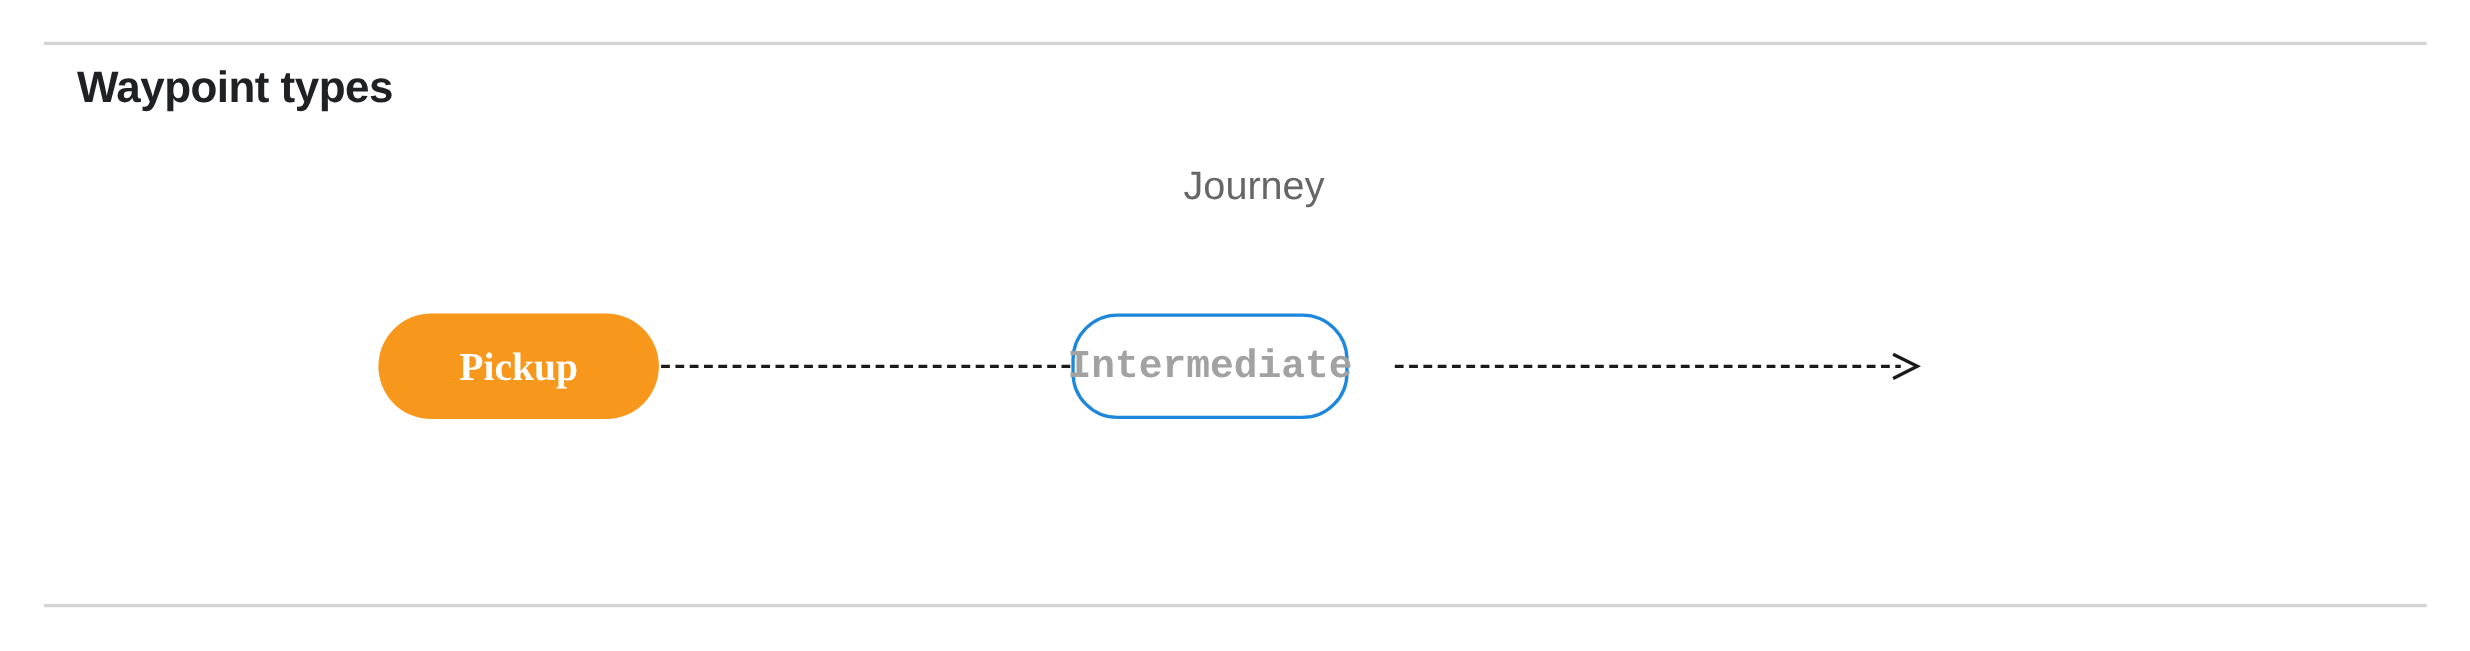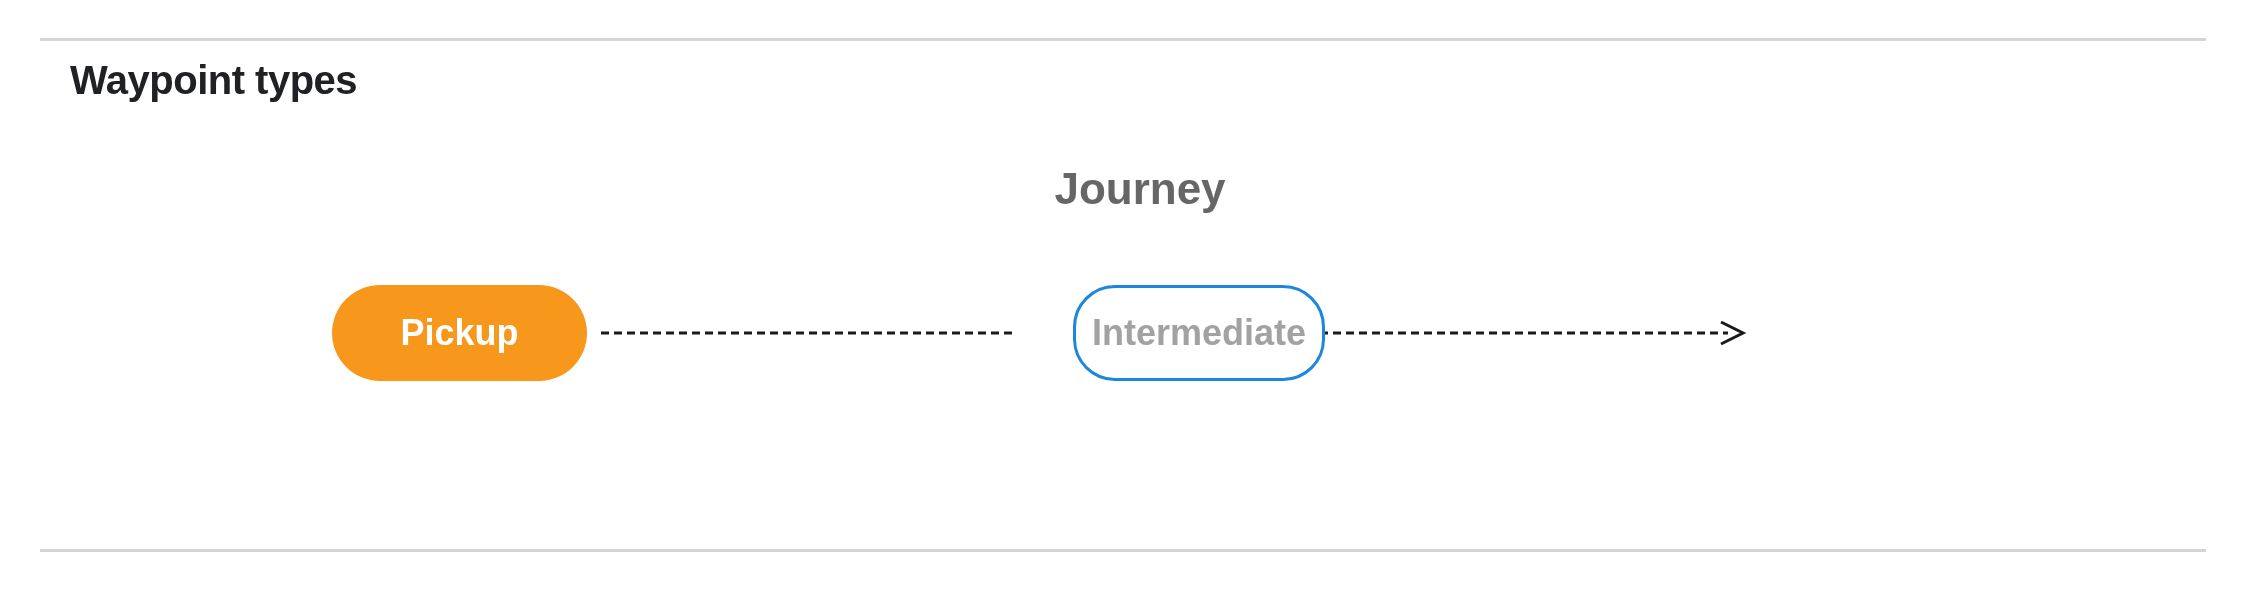--- a/index.html
+++ b/index.html
@@ -43,24 +43,24 @@
     top: 58px;
     font-size: 40px;
     font-weight: 700;
     letter-spacing: -0.5px;
     color: var(--heading-color);
     white-space: nowrap;
   }
   .journey-label {
     position: absolute;
     left: 1140px;
-    top: 164px;
+    top: 148px;
     transform: translateX(-50%);
-    font-size: 44px;
-    font-weight: 700;
+    font-size: 36px;
+    font-weight: 400;
     color: var(--journey-label-color);
     white-space: nowrap;
   }
   .connectors {
     position: absolute;
     left: 0;
     top: 0;
     width: 2245px;
     height: 592px;
     pointer-events: none;
@@ -91,22 +91,22 @@
     background: var(--terminal-node-fill);
     color: var(--terminal-node-text);
     border-radius: 48px;
   }
   .node.via {
     background: var(--via-node-fill);
     color: var(--via-node-text);
     border: 3px solid var(--via-node-border);
     border-radius: 42px;
   }
-  .node.pickup { left: 332px; width: 255px; }
-  .node.intermediate { left: 1073px; width: 252px; }
+  .node.pickup { left: 344px; width: 255px; font-family: Liberation Serif, serif; }
+  .node.intermediate { left: 974px; width: 252px; font-family: Liberation Mono, monospace; }
   .node.dropoff { left: 1748px; width: 255px; }
 </style>
 </head>
 <body>
 
 <div class="page">
 
   <div class="divider top"></div>
 
   <h1 class="heading">Waypoint types</h1>

